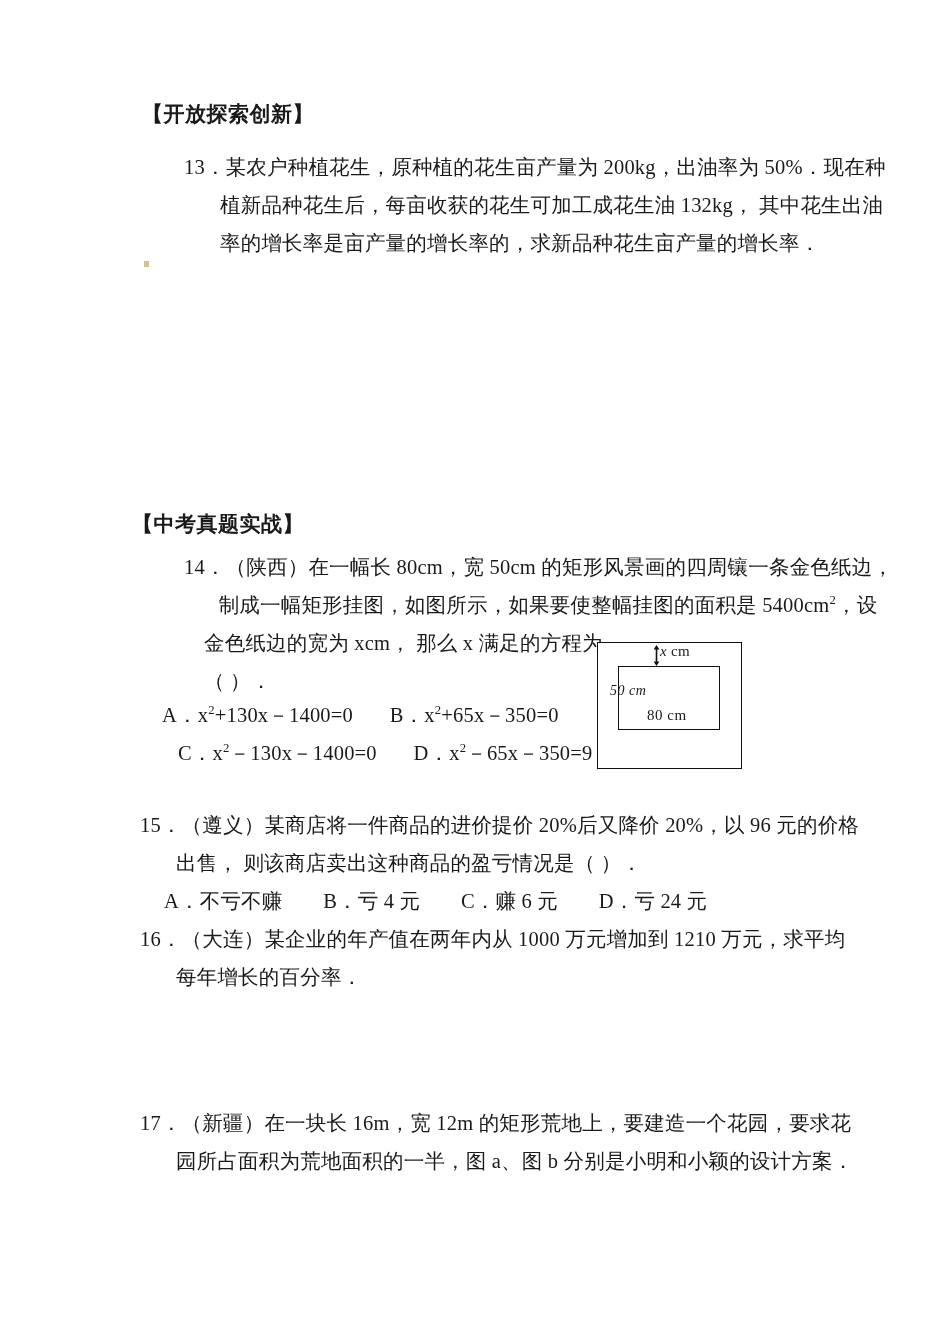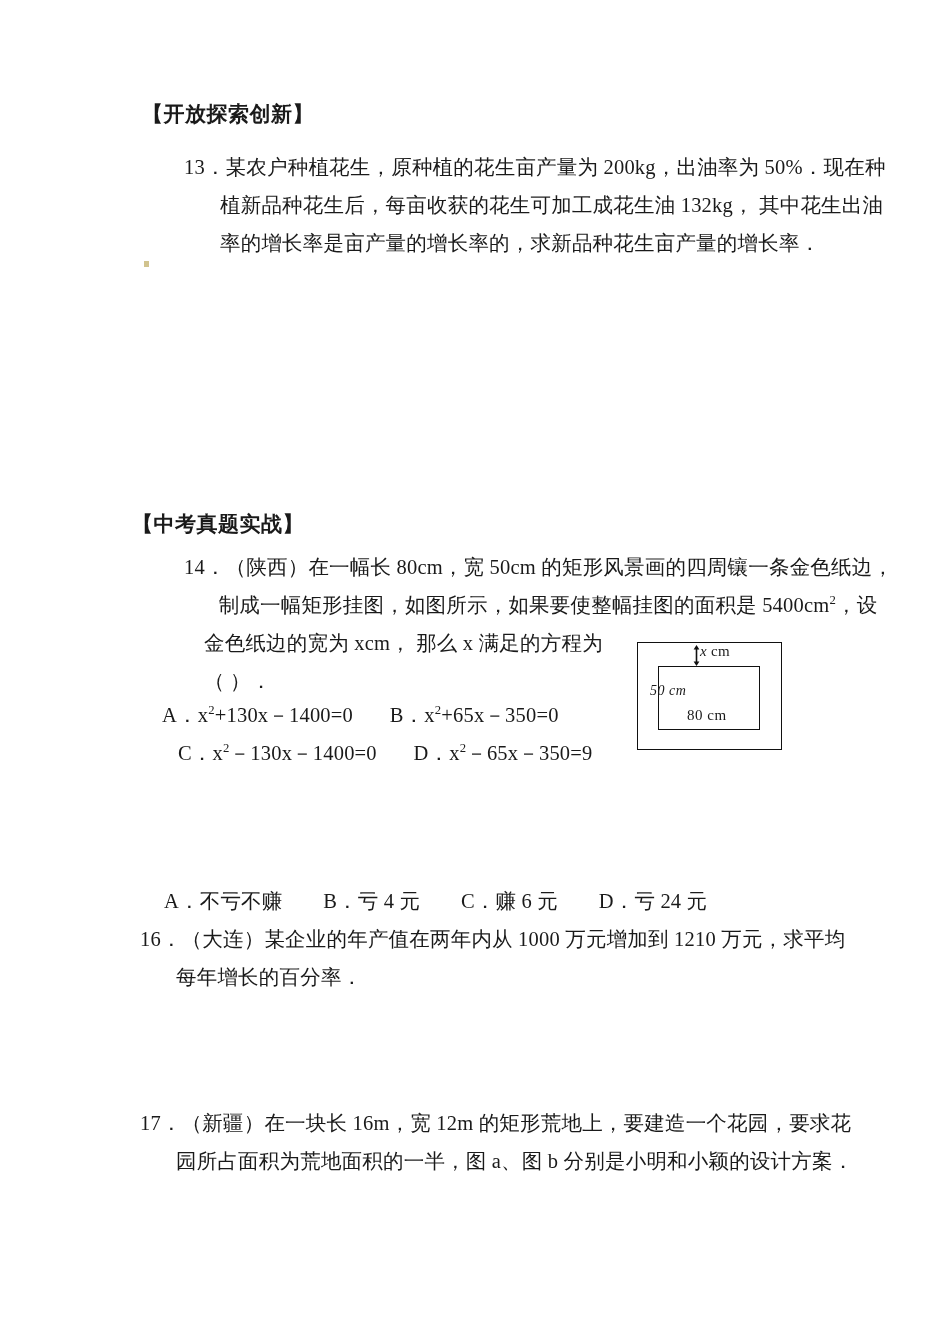--- a/index.html
+++ b/index.html
@@ -71,22 +71,21 @@
     background: #c9b97a;
     opacity: 0.85;
   }
 
   
   .figure-wrap {
     position: absolute;
     left: 597px;
     top: 642px;
     width: 145px;
-    height: 108px;
-    margin-left: 40px;
+    height: 127px;
   }
   .fig-outer {
     position: absolute;
     left: 0; top: 0;
     width: 100%;
     height: 100%;
     border: 1.6px solid #111;
     box-sizing: border-box;
     background: #ffffff;
   }
@@ -174,20 +173,24 @@
     <svg class="fig-arrow" viewBox="0 0 9 21">
       <line x1="4.5" y1="2" x2="4.5" y2="19" stroke="#111" stroke-width="1.6"></line>
       <polygon points="4.5,0 1.6,4.6 7.4,4.6" fill="#111"></polygon>
       <polygon points="4.5,21 1.6,16.4 7.4,16.4" fill="#111"></polygon>
     </svg>
     <div class="fig-label-x"><span class="ital">x</span> cm</div>
     <div class="fig-label-50">50  cm</div>
     <div class="fig-label-80">80  cm</div>
   </div>
 
+  <div class="qblock" style="left:140px; top:806px;">
+    <div class="qline">15．（遵义）某商店将一件商品的进价提价 20%后又降价 20%，以 96 元的价格</div>
+    <div class="qline indent">出售， 则该商店卖出这种商品的盈亏情况是（ ）．</div>
+  </div>
 
   <div class="opts" style="position:absolute; left:164px; top:882px;">
     <span>A．</span><span>不亏不赚</span>
     <span style="display:inline-block;width:30px"></span>
     <span>B．</span><span>亏 4 元</span>
     <span style="display:inline-block;width:30px"></span>
     <span>C．</span><span>赚 6 元</span>
     <span style="display:inline-block;width:30px"></span>
     <span>D．</span><span>亏 24 元</span>
   </div>

